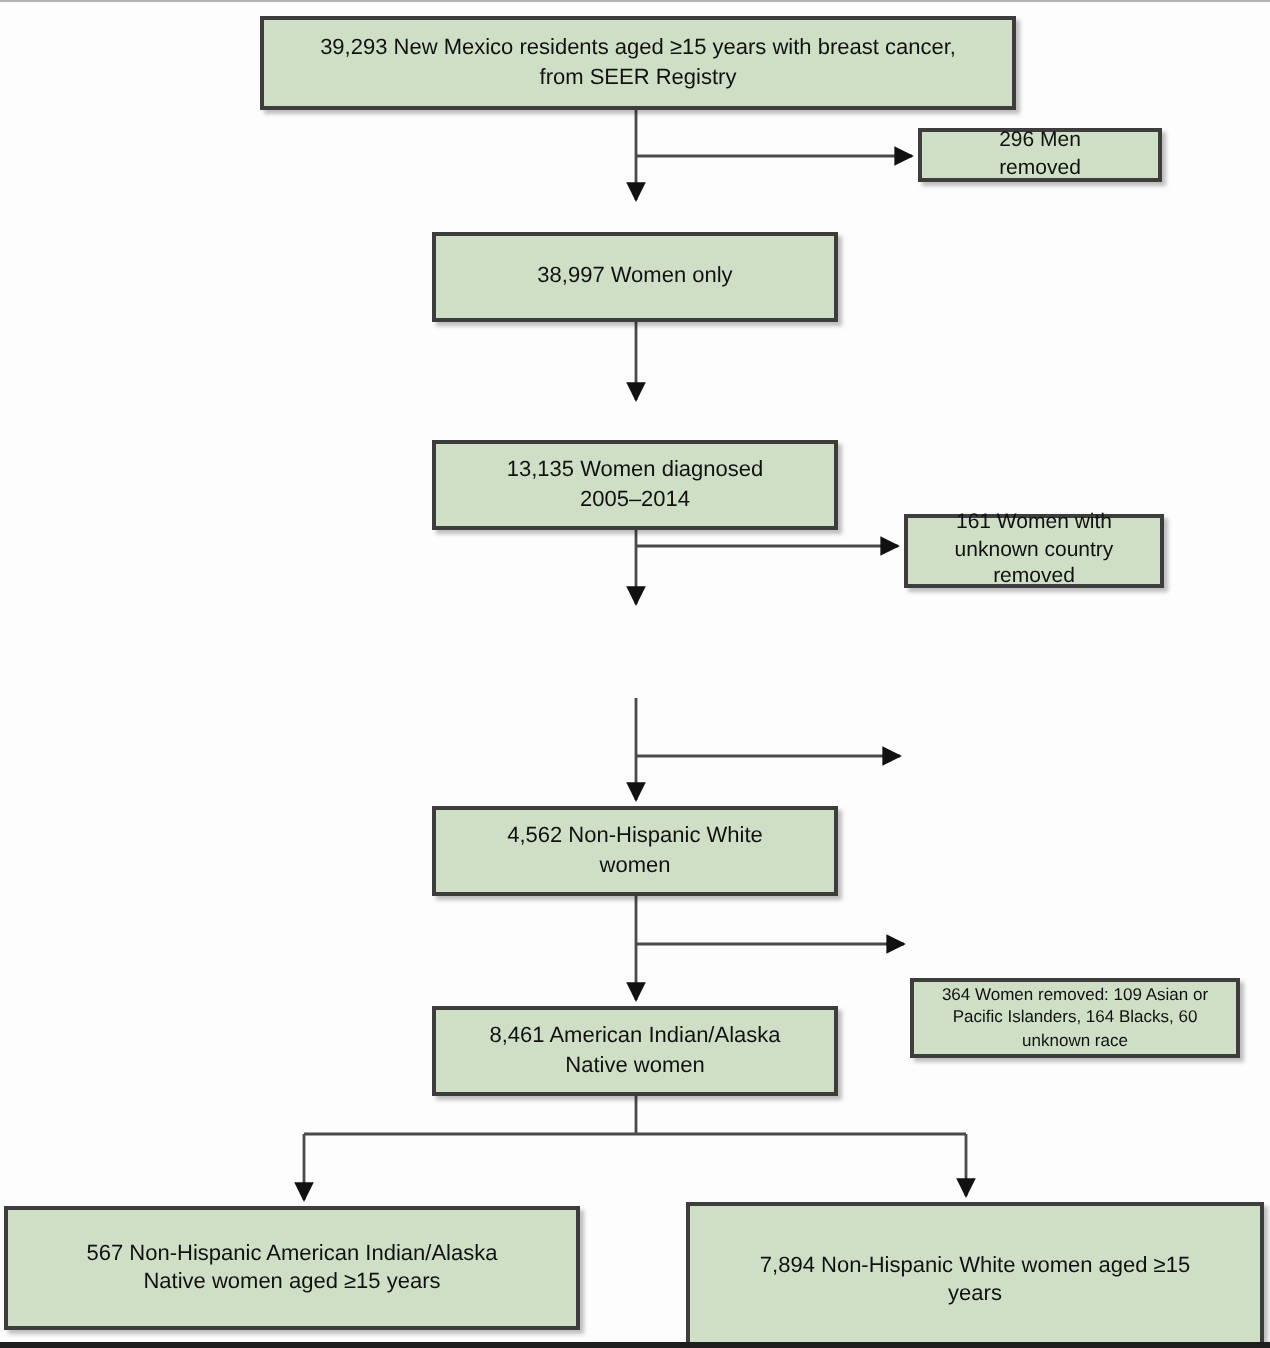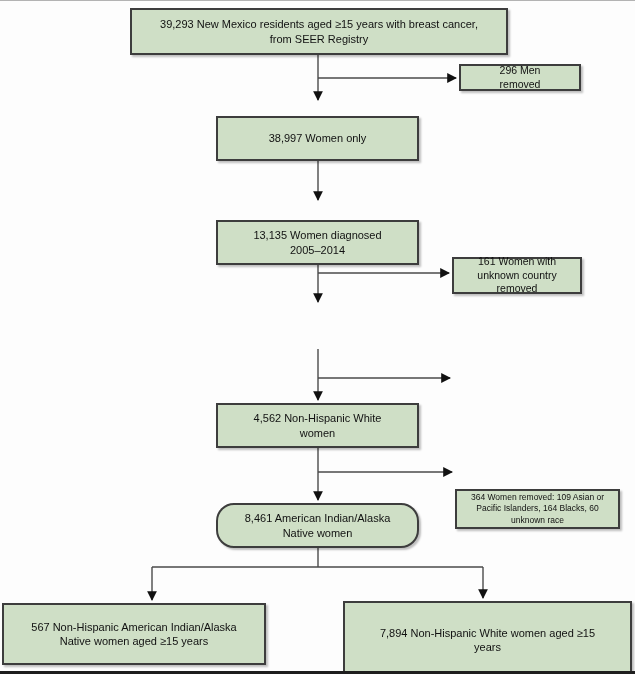--- a/index.html
+++ b/index.html
@@ -53,28 +53,28 @@
     font-size: 11px;
     line-height: 1.3;
     color: #111;
   }
   
   .n-seer            { left: 130px; top: 8px;   width: 378px; height: 47px; }
   .n-women-only      { left: 216px; top: 116px; width: 203px; height: 45px; }
   .n-diagnosed       { left: 216px; top: 203px; width: 203px; height: 45px; margin-top: 17px; }
   .n-county-known    { left: 216px; top: 305px; width: 203px; height: 44px; }
   .n-nhw             { left: 216px; top: 403px; width: 203px; height: 45px; }
-  .n-aian            { left: 216px; top: 503px; width: 203px; height: 45px; border-radius: 18px; }
+  .n-aian            { left: 216px; top: 503px; width: 203px; height: 45px; }
   
   .n-men-removed     { left: 459px; top: 64px;  width: 122px; height: 27px; font-size: 10.5px; }
   .n-unknown-country { left: 452px; top: 257px; width: 130px; height: 37px; font-size: 10.5px; }
   .n-hispanic-removed{ left: 453px; top: 362px; width: 137px; height: 37px; font-size: 10.5px; }
   .n-race-removed    { left: 455px; top: 452px; width: 165px; height: 40px; font-size: 8.5px; line-height: 1.35; padding: 2px 4px; margin-top: 37px; }
   
-  .n-final-aian      { left: 2px;   top: 603px; width: 264px; height: 62px; }
+  .n-final-aian      { left: 2px;   top: 603px; width: 288px; height: 62px; }
   .n-final-nhw       { left: 343px; top: 601px; width: 289px; height: 78px; }
 </style>
 </head>
 <body>
 
 <div class="page">
 
   <div class="frame-top"></div>
 
   <svg class="connectors" viewBox="0 0 635 674" xmlns="http://www.w3.org/2000/svg" aria-hidden="true">

